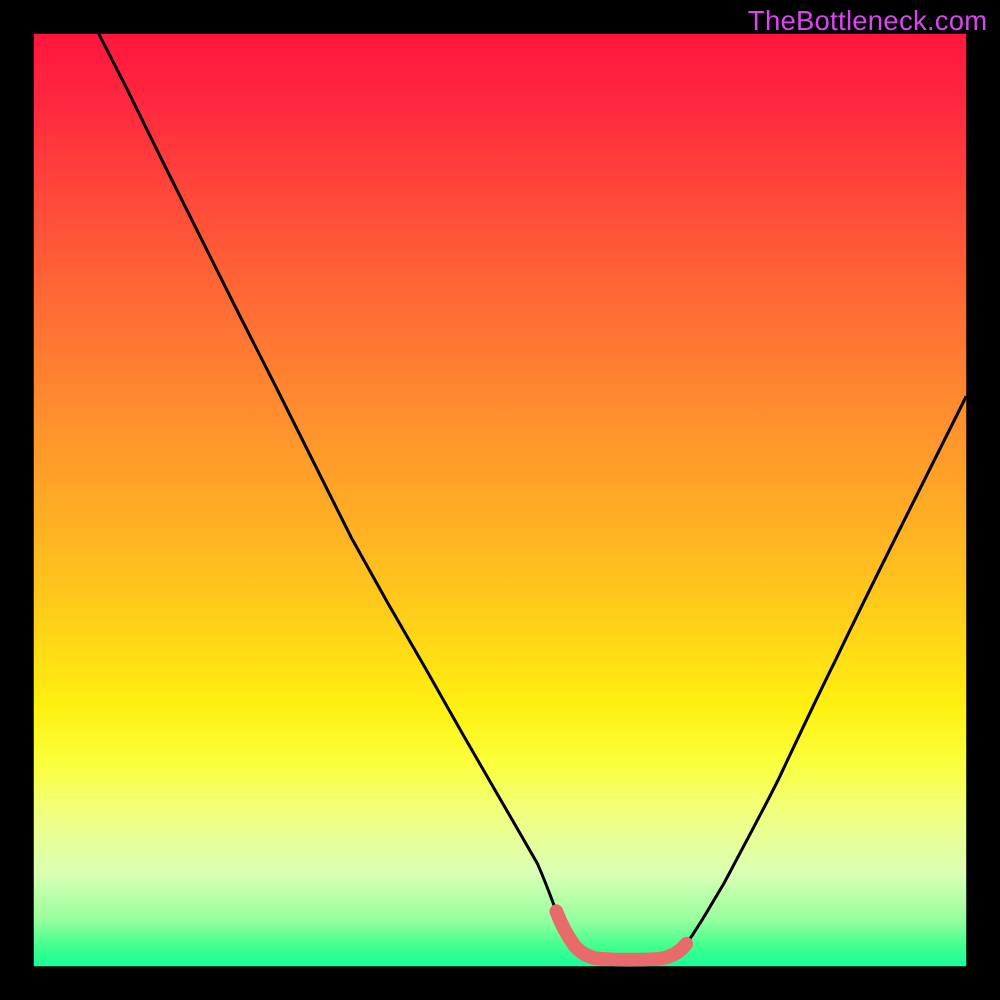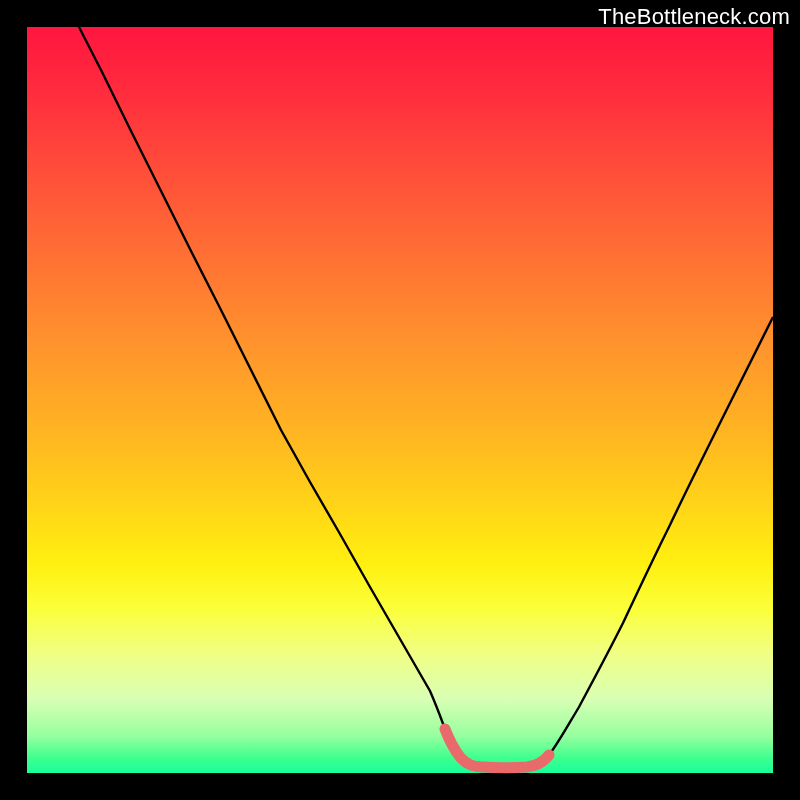--- a/index.html
+++ b/index.html
@@ -38,21 +38,21 @@
       #daffb4 90%,
       #97ff9f 95%,
       #3eff8e 98%,
       #17ff9c 100%
     );
   }
   .watermark {
     position: absolute;
     top: 4px;
     right: 10px;
-    color: #ffffff;
+    color: #d946ef;
     font-size: 22px;
     letter-spacing: 0.2px;
     font-weight: 500;
     user-select: none;
   }
   svg.curve {
     position: absolute;
     left: 0;
     top: 0;
     width: 746px;

